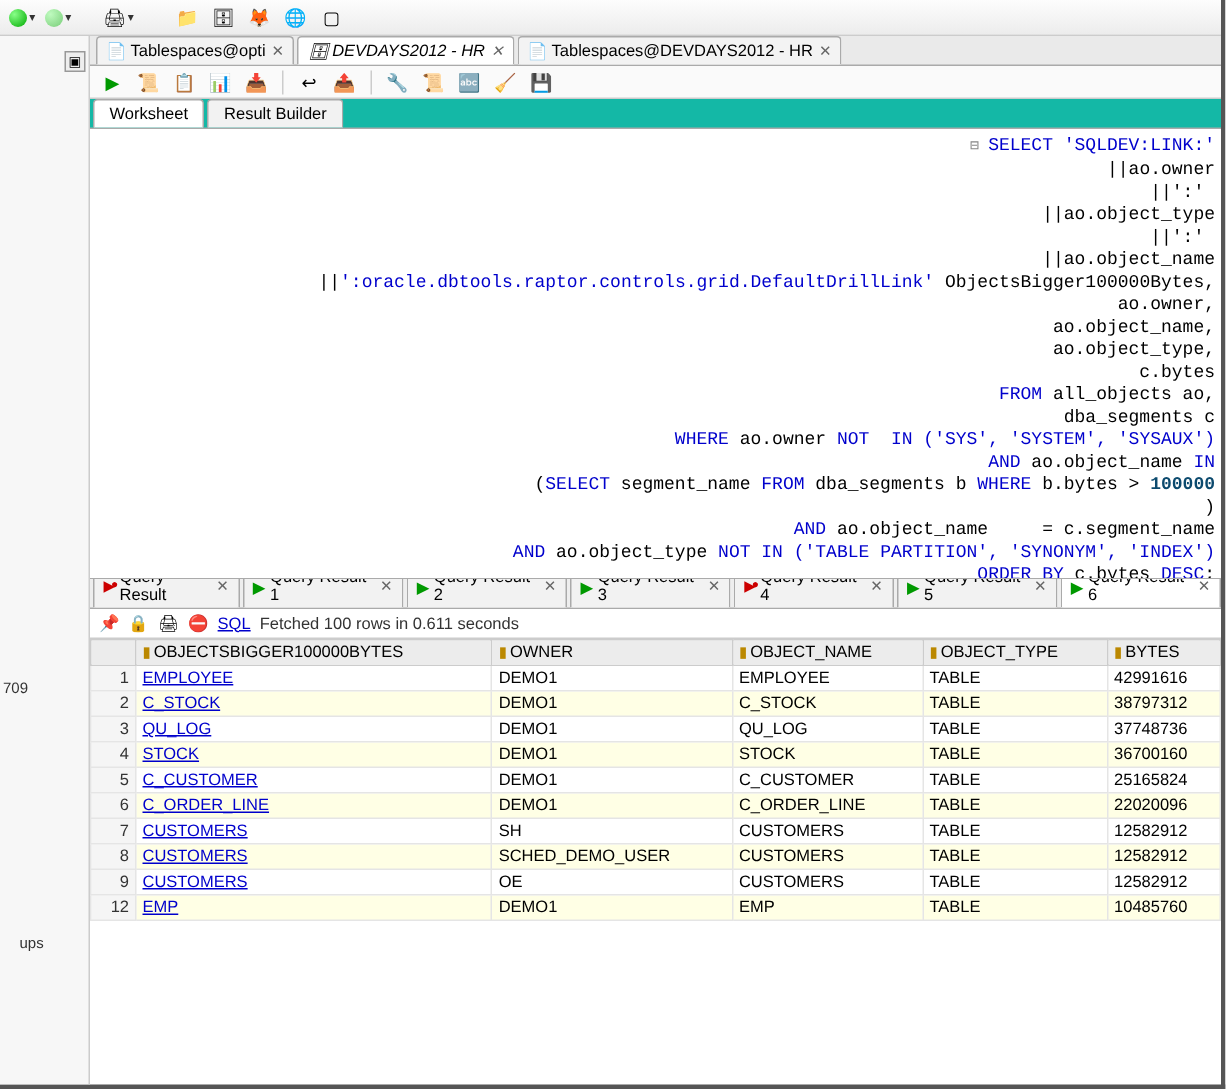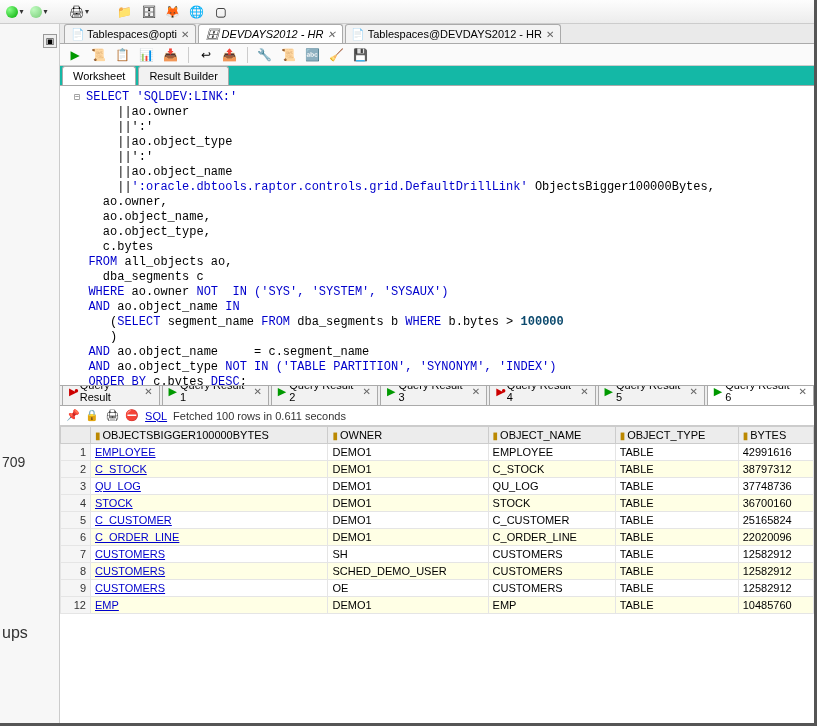--- a/index.html
+++ b/index.html
@@ -16,43 +16,43 @@
   .file-tabs{ height:20px; background:#eaeaea; display:flex; align-items:flex-end; border-bottom:1px solid #aaa; padding-left:4px; gap:0;}
   .file-tab{ height:19px; padding:2px 6px; background:#f3f3f3; border:1px solid #aaa; border-bottom:none; border-radius:3px 3px 0 0; display:flex; align-items:center; gap:4px; font-size:11px; cursor:pointer; margin-right:2px;}
   .file-tab.active{ background:#fff; }
   .file-tab .close{ font-size:10px;color:#666;}
   .file-tab .ico{ width:12px;height:12px;display:inline-block;}
   .worksheet-tb{ height:22px; display:flex; align-items:center; gap:6px; padding:0 6px; border-bottom:1px solid #ccc; background:#fafafa;}
   .worksheet-tb .sep{ width:1px;height:16px;background:#ccc;margin:0 2px;}
   .ws-tabs{ height:20px; display:flex; border-bottom:1px solid #aaa; background:#14b8a6;}
   .ws-tab{ padding:3px 10px; border:1px solid #aaa; border-bottom:none; background:#f2f2f2; border-radius:3px 3px 0 0; font-size:11px; cursor:pointer; margin-left:2px;}
   .ws-tab.active{ background:#fff;}
-  .editor{ flex:0 0 300px; background:#fff; font-family:"Courier New",monospace; font-size:12px; padding:4px 4px 4px 14px; overflow:auto; white-space:pre; line-height:15px; border-bottom:1px solid #aaa; position:relative;}
+  .editor{ flex:0 0 300px; background:#fff; font-family:"Courier New",monospace; font-size:12px; padding:4px 4px 4px 14px; overflow:auto; white-space:pre; line-height:15px; border-bottom:1px solid #aaa; position:relative;text-align:right;}
   .kw{ color:#0000cc; }
   .str{ color:#0000cc; }
   .num{ color:#0c4a6e;font-weight:bold; }
   .result-tabs{ height:20px; display:flex; border-bottom:1px solid #aaa; background:#eee; align-items:flex-end;}
   .result-tab{ padding:2px 6px; border:1px solid #aaa; border-bottom:none; background:#f2f2f2; border-radius:3px 3px 0 0; font-size:11px; cursor:pointer; margin-left:2px; display:flex; align-items:center; gap:3px;}
   .result-tab.active{ background:#fff;}
   .result-tab .close{font-size:10px;color:#666;}
   .play-green{ color:#090; font-size:11px;}
   .play-red{ color:#c00; font-size:10px; position:relative;}
   .result-tb{ height:20px; display:flex; align-items:center; gap:6px; padding:0 6px; font-size:11px; border-bottom:1px solid #ccc;}
   .result-tb a{ color:#00c; text-decoration:underline;}
   .grid{ flex:1; overflow:auto;}
   table.grid-t{ border-collapse:collapse; width:100%; font-size:11px;}
   table.grid-t th{ background:#ececec; border:1px solid #ccc; padding:2px 4px; text-align:left; font-weight:normal; position:relative;}
   table.grid-t th .colico{ color:#b80; font-size:10px; margin-right:2px;}
   table.grid-t td{ border:1px solid #e5e5e5; padding:2px 4px; height:17px;}
   table.grid-t tr:nth-child(odd) td{ background:#fff;}
   table.grid-t tr:nth-child(even) td{ background:#ffffe5;}
   table.grid-t td.rownum{ text-align:right; color:#333; background:#f5f5f5 !important; width:30px;}
   table.grid-t td a{ color:#00c; text-decoration:underline;}
-  .left-text{ position:absolute; top:430px; left:2px; font-size:14px; color:#333;}
-  .left-text2{ position:absolute; top:600px; left:2px; font-size:16px; color:#333;}
+  .left-text{ position:absolute; top:430px; left:2px; font-size:10px; color:#333;}
+  .left-text2{ position:absolute; top:600px; left:13px; font-size:10px; color:#333;}
   .pin{ color:#c33;}
 </style>
 </head>
 <body>
 
 <div class="app">
   <div class="toolbar-main">
     <span class="tb-btn">
         <span class="green-ball"></span>
         <span class="arrow-down">▾</span>

